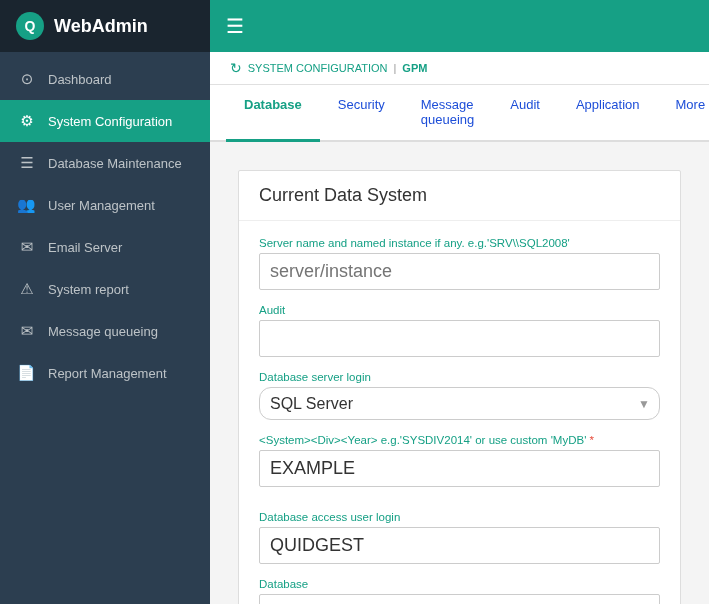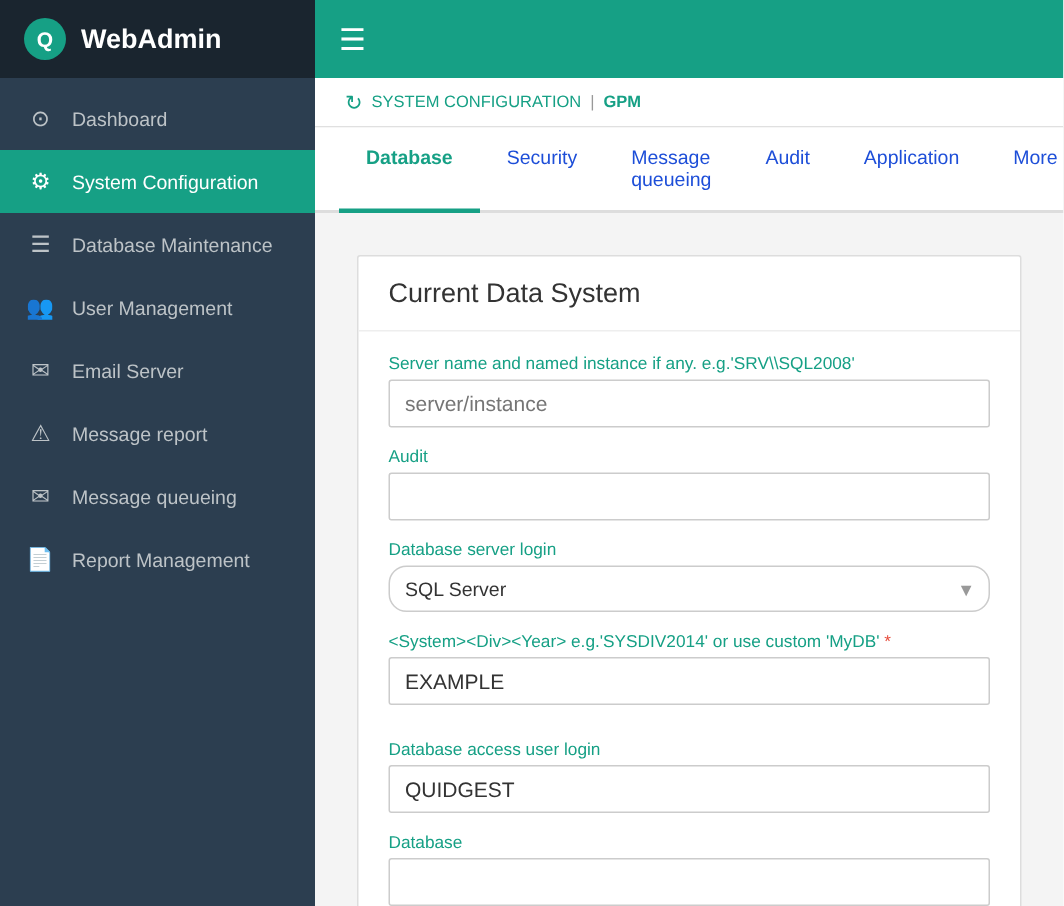--- a/index.html
+++ b/index.html
@@ -136,34 +136,34 @@
       font-size: 11.5px;
       color: #16a085;
       margin-bottom: 4px;
     }
     .form-label .required { color: #e74c3c; }
     .form-input {
       width: 100%;
       border: 1px solid #ccc;
       border-radius: 2px;
       padding: 7px 10px;
-      font-size: 14px;
+      font-size: 18px;
       color: #333;
       outline: none;
       background: #fff;
     }
     .form-select-wrap {
       position: relative;
     }
     .form-select {
       width: 100%;
       border: 1px solid #ccc;
       border-radius: 12px;
       padding: 7px 10px;
-      font-size: 13px;
+      font-size: 16px;
       color: #333;
       outline: none;
       background: #fff;
       appearance: none;
       cursor: pointer;
     }
     .form-select-arrow {
       position: absolute; right: 10px; top: 50%; transform: translateY(-50%);
       color: #999; pointer-events: none; font-size: 12px;
     }
@@ -196,21 +196,21 @@
     <div class="nav-item">
       <span class="nav-icon">👥</span>
       <span>User Management</span>
     </div>
     <div class="nav-item">
       <span class="nav-icon">✉</span>
       <span>Email Server</span>
     </div>
     <div class="nav-item">
       <span class="nav-icon">⚠</span>
-      <span>Message report</span>
+      <span>System report</span>
     </div>
     <div class="nav-item">
       <span class="nav-icon">✉</span>
       <span>Message queueing</span>
     </div>
     <div class="nav-item">
       <span class="nav-icon">📄</span>
       <span>Report Management</span>
     </div>
   </nav>

